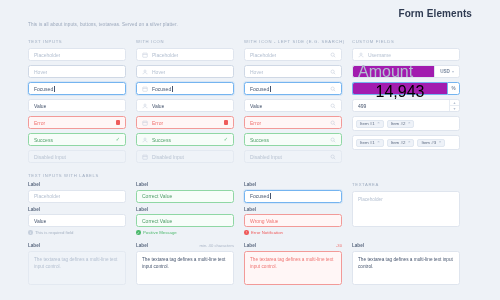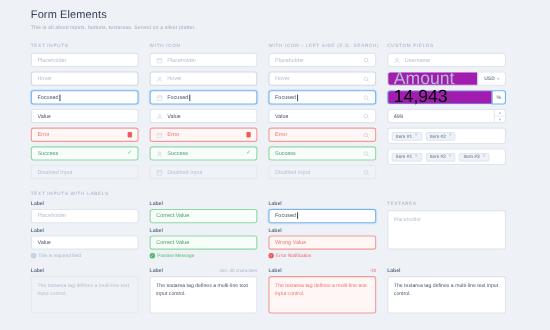--- a/index.html
+++ b/index.html
@@ -4,21 +4,21 @@
 <style>
   * { box-sizing: border-box; margin: 0; padding: 0; }
   html, body {
     width: 500px; height: 300px;
     background: #eef2f7;
     font-family: "Liberation Sans", sans-serif;
     overflow: hidden;
   }
   .page { padding: 8px 28px 0 28px; position: relative; height: 300px; }
 
-  .page-title { font-size: 10px; font-weight: normal; color: #2f3b52; letter-spacing: .1px; }
+  .page-title { font-size: 10px; font-weight: bold; color: #2f3b52; letter-spacing: .1px; text-align: right; }
   .page-sub { font-size: 4.6px; color: #9aa7bb; margin-top: 3px; letter-spacing: .15px; }
 
   .section-head {
     font-size: 4.2px; color: #9fadc1; letter-spacing: .65px;
     text-transform: uppercase; margin-bottom: 4px; white-space: nowrap;
   }
 
   .cols { display: flex; gap: 10px; margin-top: 12px; }
   .col { width: 98px; flex: 0 0 98px; }
   .col.wide { width: 108px; flex: 0 0 108px; }
@@ -57,21 +57,21 @@
   .grp { display: flex; margin-bottom: 4px; height: 13px; }
   .grp .main {
     flex: 1; background: #a21caf; border: 1px solid #dfe5ee; border-right: none;
     border-radius: 2.5px 0 0 2.5px; display: flex; align-items: center; padding: 0 5px;
   }
   .grp .addon {
     width: 26px; background: #fff; border: 1px solid #dfe5ee; border-radius: 0 2.5px 2.5px 0;
     display: flex; align-items: center; justify-content: center; gap: 2px;
     font-size: 4.6px; color: #7b8aa0; font-weight: bold;
   }
-  .grp.focus .main { border-color: #74b4f0; }
+  .grp.focus .main { border-color: #74b4f0; flex-direction: column; }
   .grp.focus .addon { border-color: #74b4f0; color: #5f7characters; }
   .grp .addon.sm { width: 13px; }
   .chev { width: 0; height: 0; border-left: 1.8px solid transparent; border-right: 1.8px solid transparent; border-top: 2px solid #b6c1d1; }
 
   .stepper { display: flex; height: 13px; margin-bottom: 4px; background:#fff;
     border:1px solid #dfe5ee; border-radius:2.5px; align-items:center; padding:0 0 0 5px;}
   .stepper .txt { font-size: 5px; color: #46556e; flex:1; }
   .stepper .arrows { width: 10px; border-left: 1px solid #e7ecf3; height: 100%;
      display:flex; flex-direction:column; }
   .stepper .arrows span { flex:1; display:flex; align-items:center; justify-content:center; color:#b6c1d1; font-size:3.5px; }

